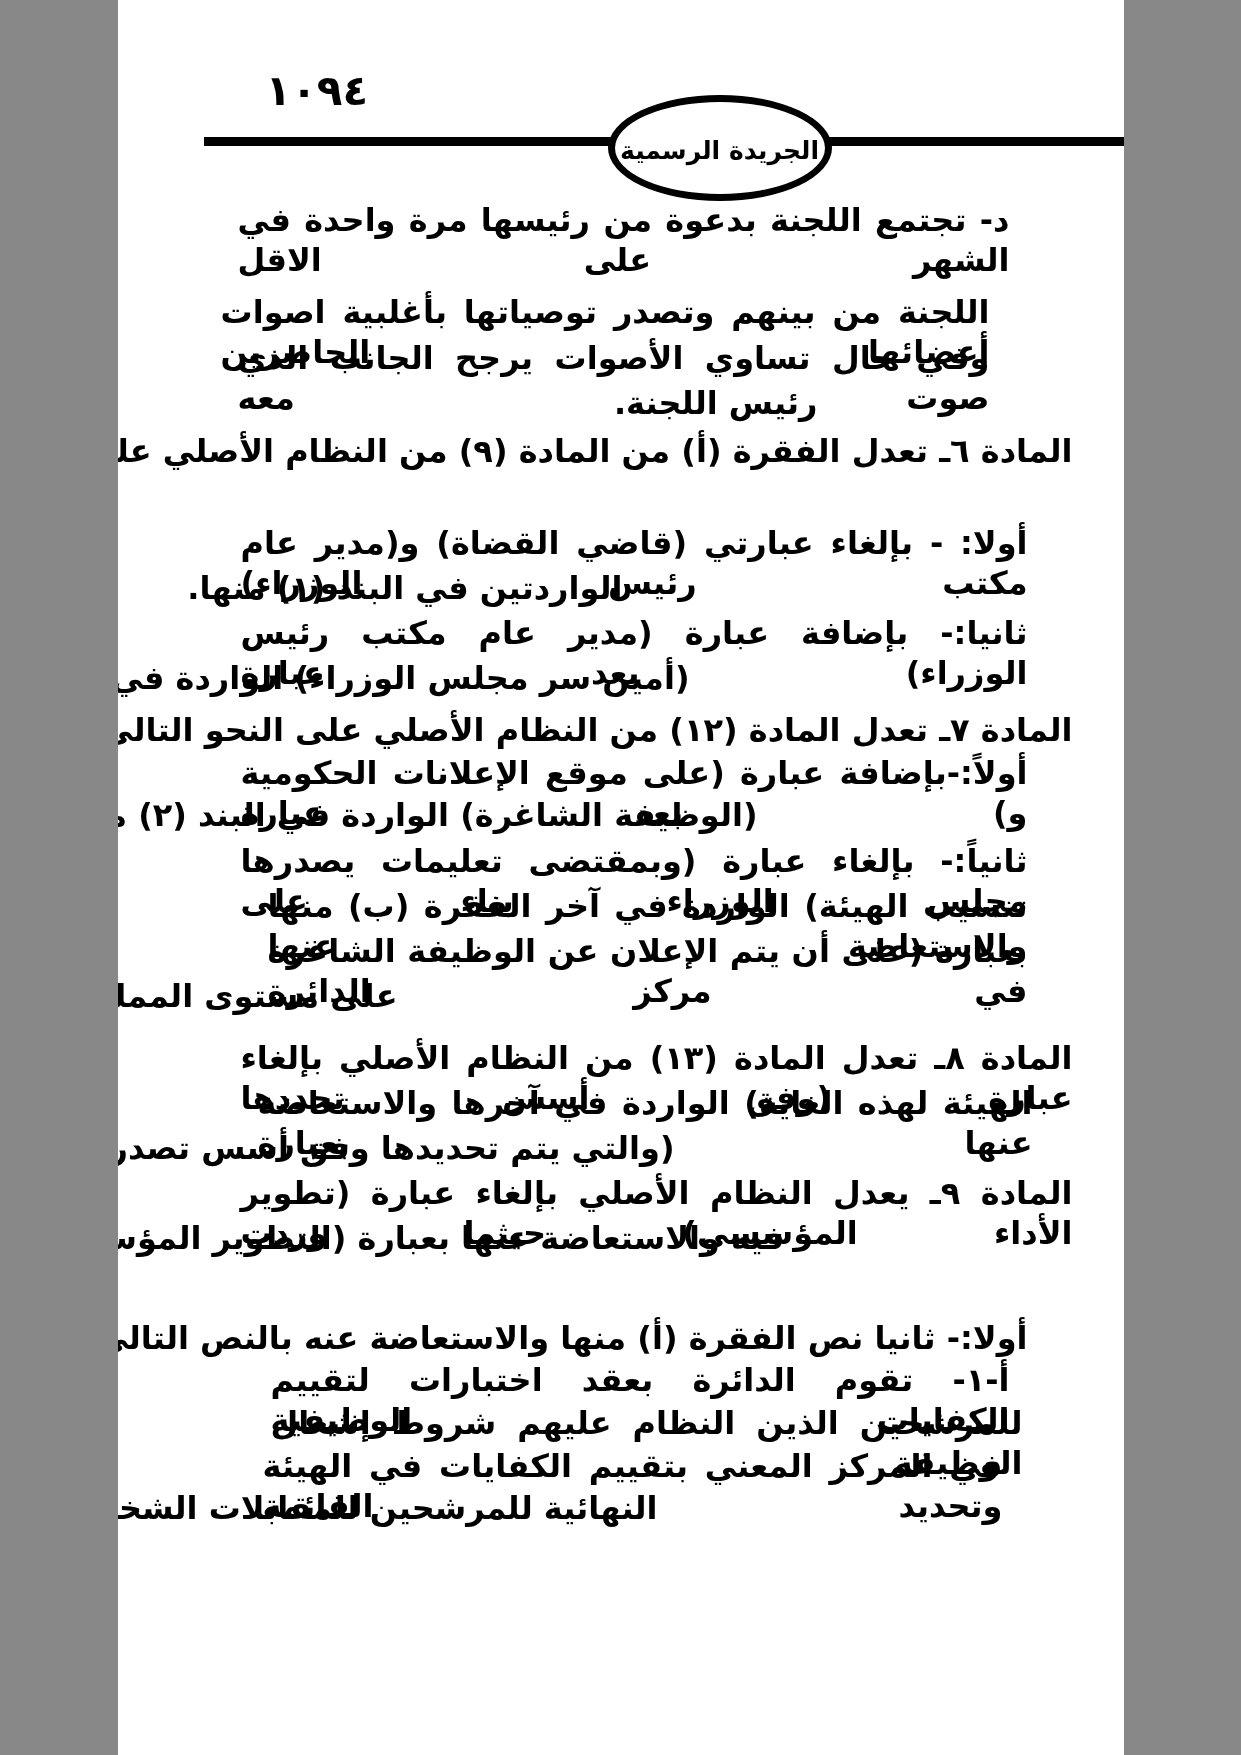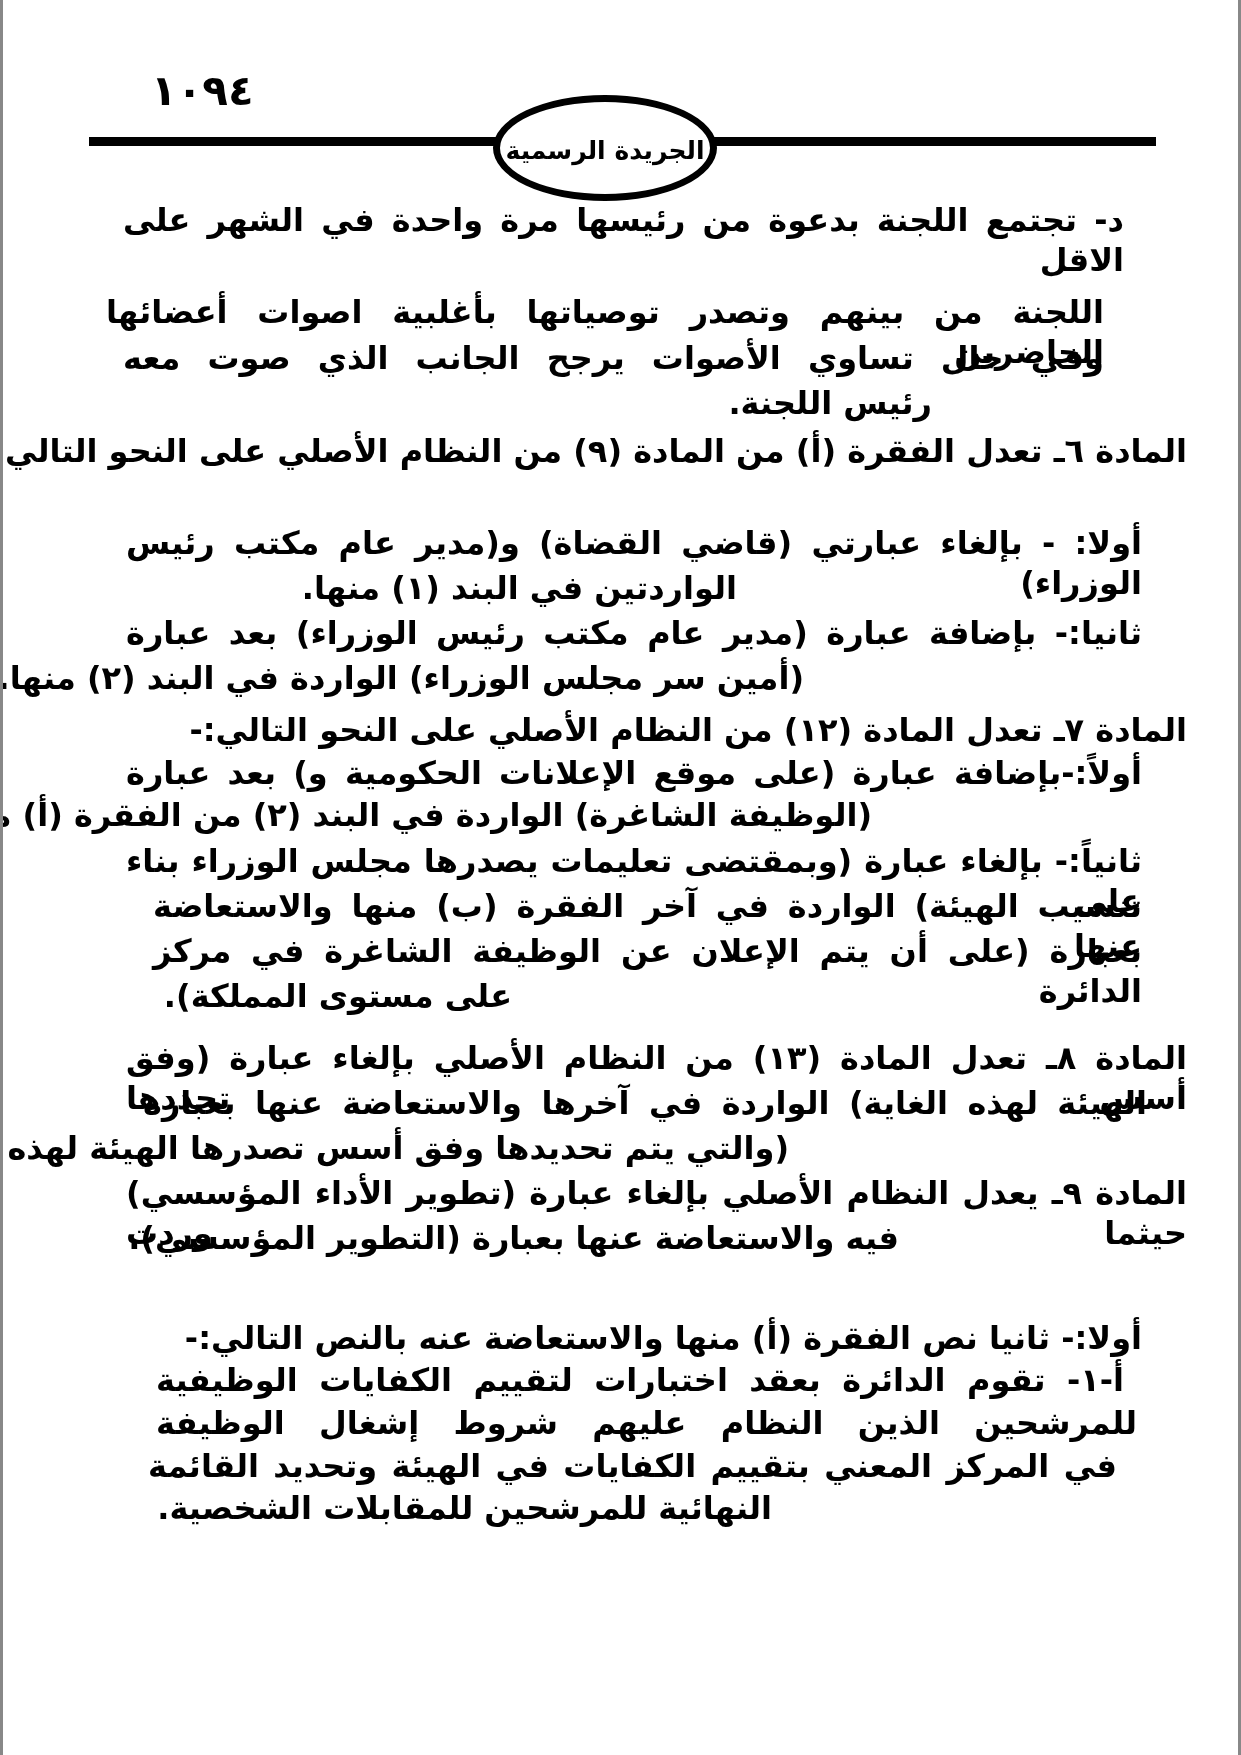--- a/index.html
+++ b/index.html
@@ -1,18 +1,18 @@
 <!DOCTYPE html>
 <html lang="ar"><head>
 <meta charset="utf-8">
 <style>
   html,body{margin:0;padding:0;background:#888;}
   #page{
     position:relative;
-    width:1235px;height:1755px;
+    width:1006px;height:1755px;
     background:#ffffff;
     margin:0 auto;
     overflow:hidden;
     font-family:"DejaVu Sans",sans-serif;
     color:#000;
   }
   
   #page-number{
     position:absolute;
     top:66px;left:148px;

